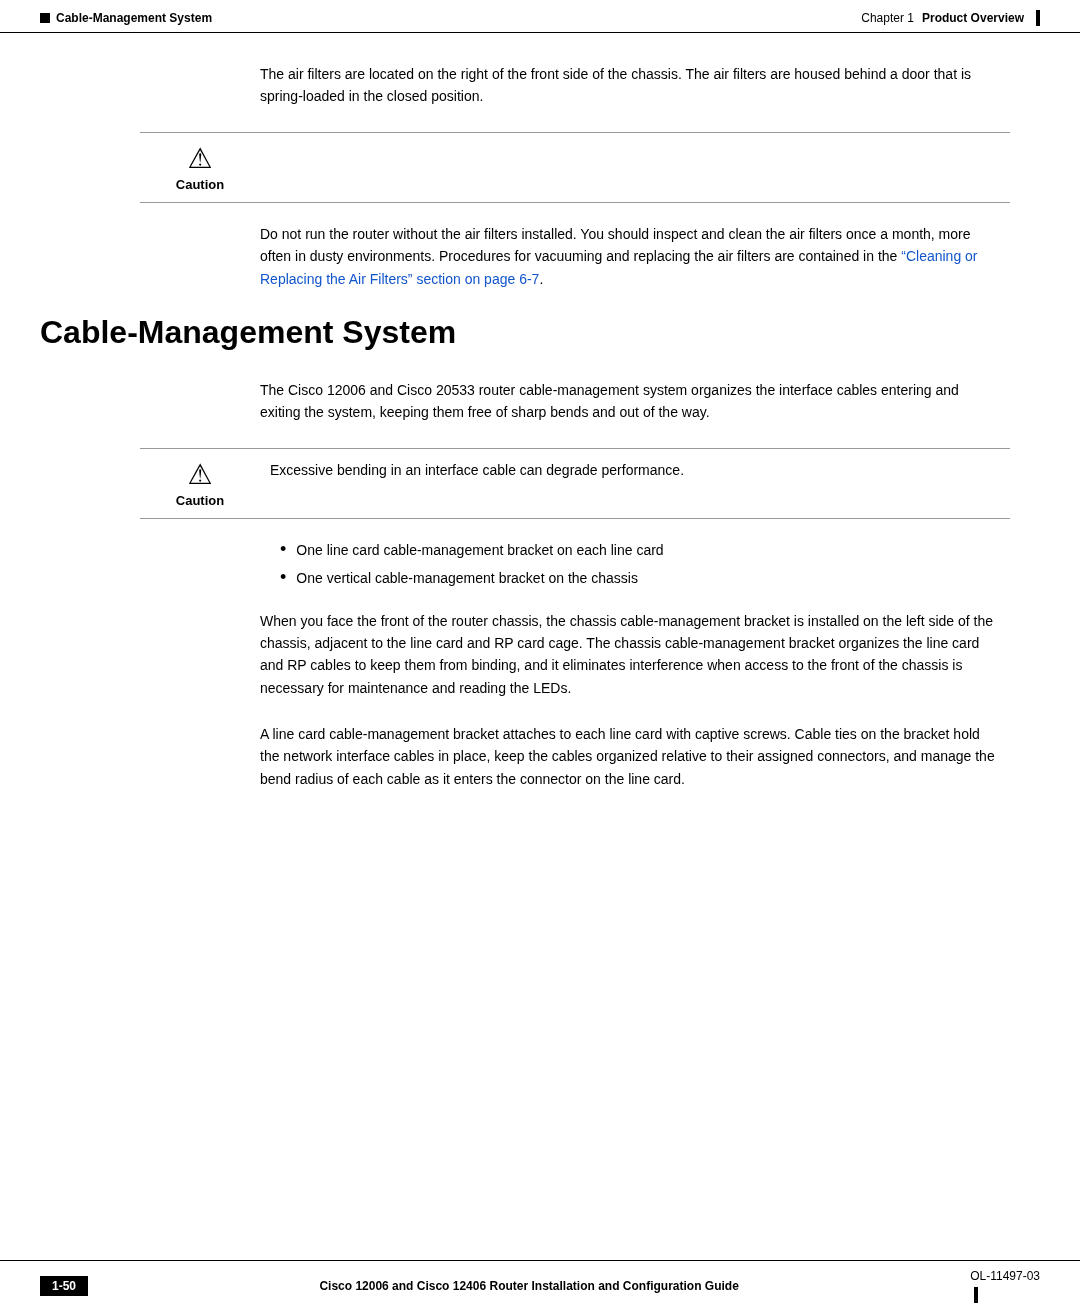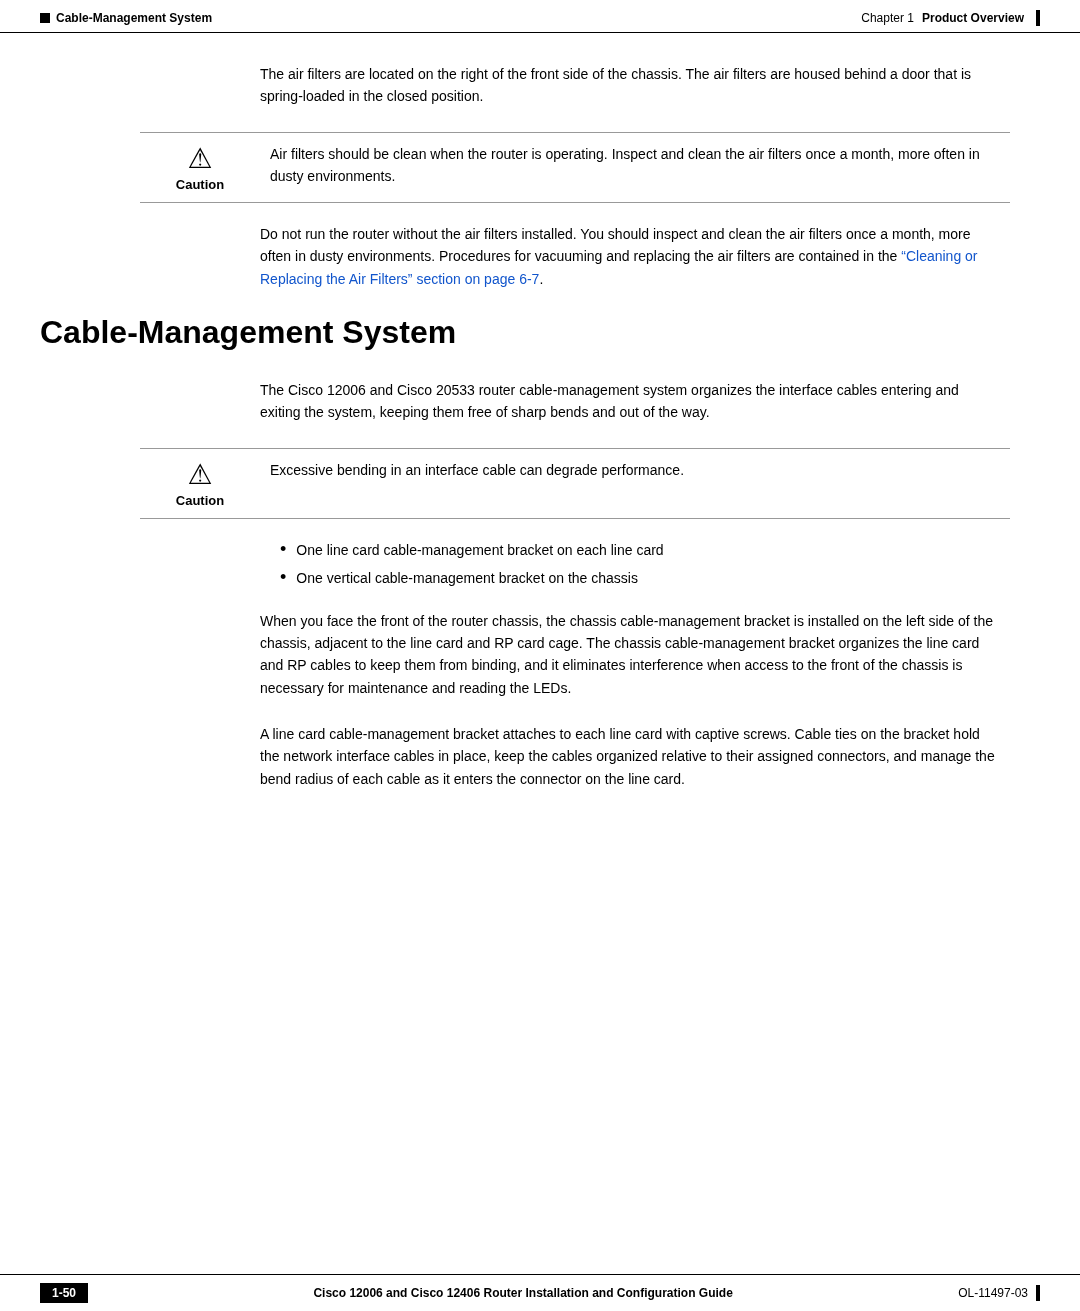--- a/index.html
+++ b/index.html
@@ -190,22 +190,23 @@
     .footer-center {
       font-size: 12px;
       font-weight: bold;
       text-align: center;
       flex: 1;
     }
 
     .footer-right {
       font-size: 12px;
       display: flex;
-      align-items: center;
+      align-items: flex-start;
       gap: 4px;
+      flex-direction: column;
     }
 
     .footer-right .page-bar {
       display: inline-block;
       width: 4px;
       height: 16px;
       background: #000;
       margin-left: 4px;
       vertical-align: middle;
     }
@@ -237,21 +238,20 @@
 
   <div class="intro-paragraph">
     <span>The air filters are located on the right of the front side of the chassis. The air filters are housed behind a door that is spring-loaded in the closed position.</span>
   </div>
 
   <div class="caution-block">
     <div class="caution-icon-area">
       <span class="caution-icon">⚠</span>
       <span class="caution-label">Caution</span>
     </div>
-    <div class="caution-text">Air filters should be clean when the router is operating. Inspect and clean the air filters once a month, more often in dusty environments.</div>
   </div>
 
   <div class="body-paragraph">
     <span>Do not run the router without the air filters installed. You should inspect and clean the air filters once a month, more often in dusty environments. Procedures for vacuuming and replacing the air filters are contained in the </span><a class="link-text">“Cleaning or Replacing the Air Filters” section on page 6-7</a><span>.</span>
   </div>
 
   <h1 class="section-heading">Cable-Management System</h1>
 
   <div class="body-paragraph">The Cisco 12006 and Cisco 20533 router cable-management system organizes the interface cables entering and exiting the system, keeping them free of sharp bends and out of the way.</div>
 

